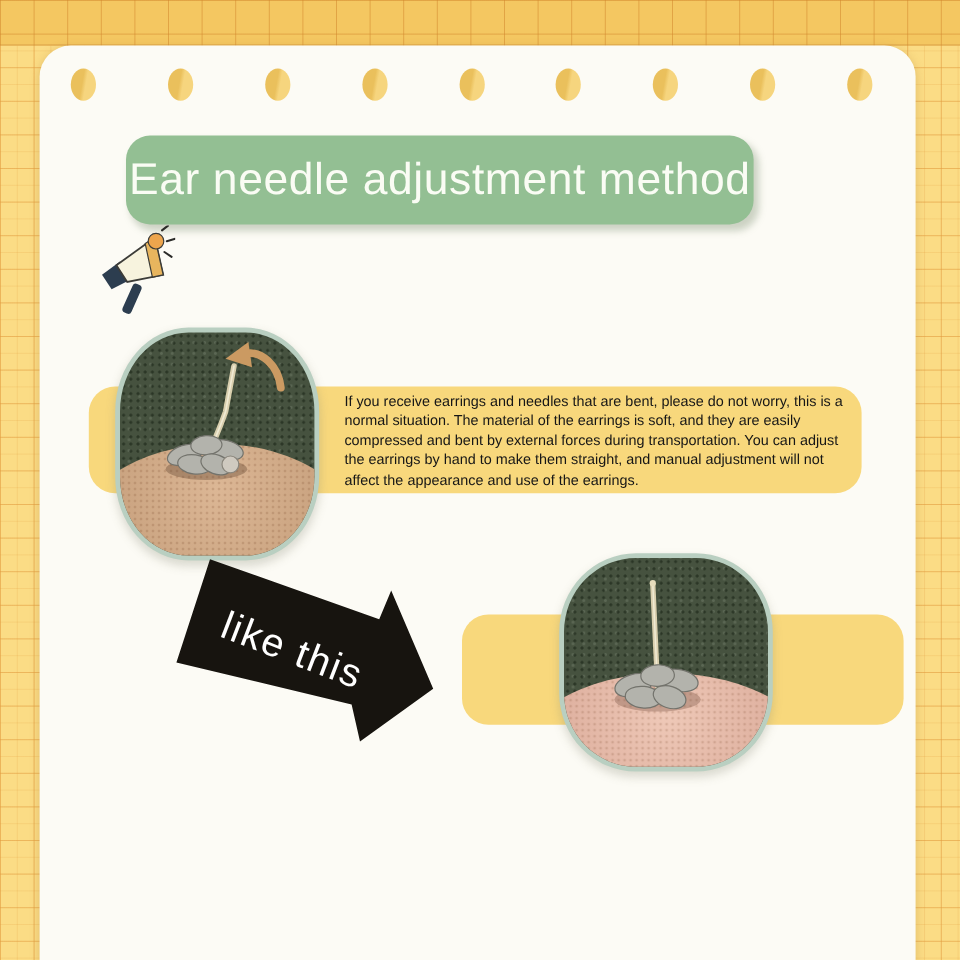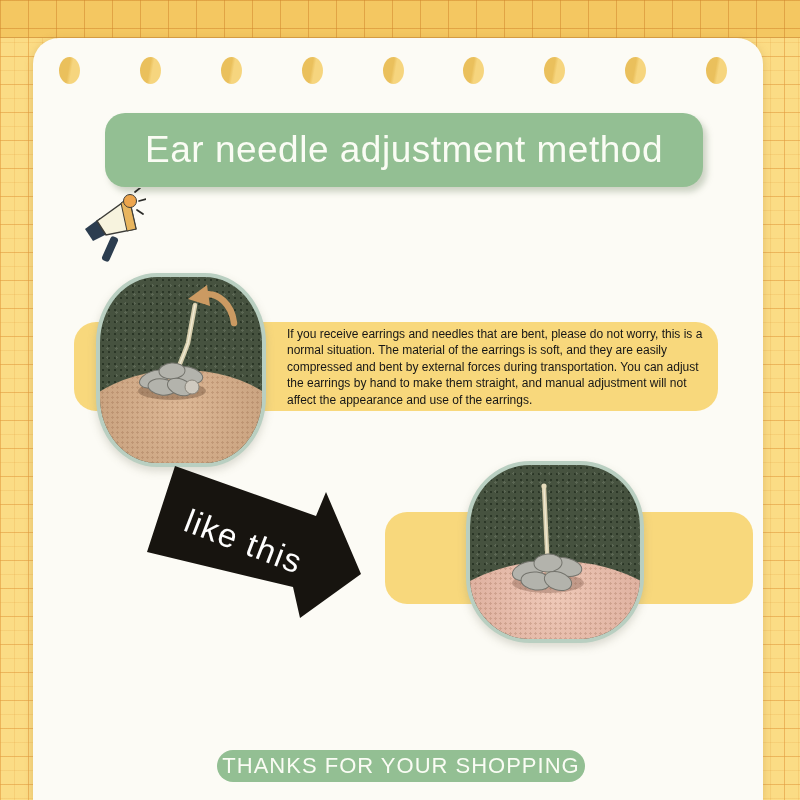--- a/index.html
+++ b/index.html
@@ -26,21 +26,21 @@
   .paper{
     position:absolute;left:33px;top:38px;width:730px;height:762px;
     background:var(--paper,#fcfbf5);
     border-radius:26px 26px 0 0;
     box-shadow:0 2px 8px rgba(160,110,40,.28);
   }
   .holes{position:absolute;left:26px;top:19px;width:668px;display:flex;justify-content:space-between;}
   .hole{width:21px;height:27px;border-radius:50%;
     background:linear-gradient(100deg,#eac05c 45%, #f6d57e 58%);}
   .title-banner{
-    position:absolute;left:72px;top:75px;width:598px;height:74px;border-radius:20px;
+    position:absolute;left:72px;top:75px;width:523px;height:74px;border-radius:20px;
     background:var(--banner-green,#93bf93);
     box-shadow:4px 5px 6px rgba(125,145,115,.38);
     display:flex;align-items:center;justify-content:center;
   }
   .title-banner span{color:var(--text-light,#fafcf4);font-size:37px;letter-spacing:.5px;}
   .megaphone{position:absolute;left:45px;top:150px;width:68px;height:78px;}
   .info-band{
     position:absolute;left:41px;top:284px;width:644px;height:89px;border-radius:22px;
     background:var(--band-yellow,#f8d87c);z-index:1;
   }
@@ -158,17 +158,14 @@
       <g fill="#b3b3ac" stroke="#73736c" stroke-width="1">
         <ellipse cx="58" cy="106" rx="16" ry="9" transform="rotate(-16 58 106)"></ellipse>
         <ellipse cx="96" cy="102" rx="16" ry="9" transform="rotate(12 96 102)"></ellipse>
         <ellipse cx="66" cy="116" rx="15" ry="9" transform="rotate(6 66 116)"></ellipse>
         <ellipse cx="78" cy="98" rx="14" ry="9" transform="rotate(-3 78 98)"></ellipse>
         <ellipse cx="88" cy="116" rx="14" ry="9" transform="rotate(18 88 116)"></ellipse>
       </g>
     </svg>
   </div>
 
-  <div class="footer-banner">
-    <span>THANKS FOR YOUR SHOPPING</span>
-  </div>
 
 </div>
 
 </body></html>

